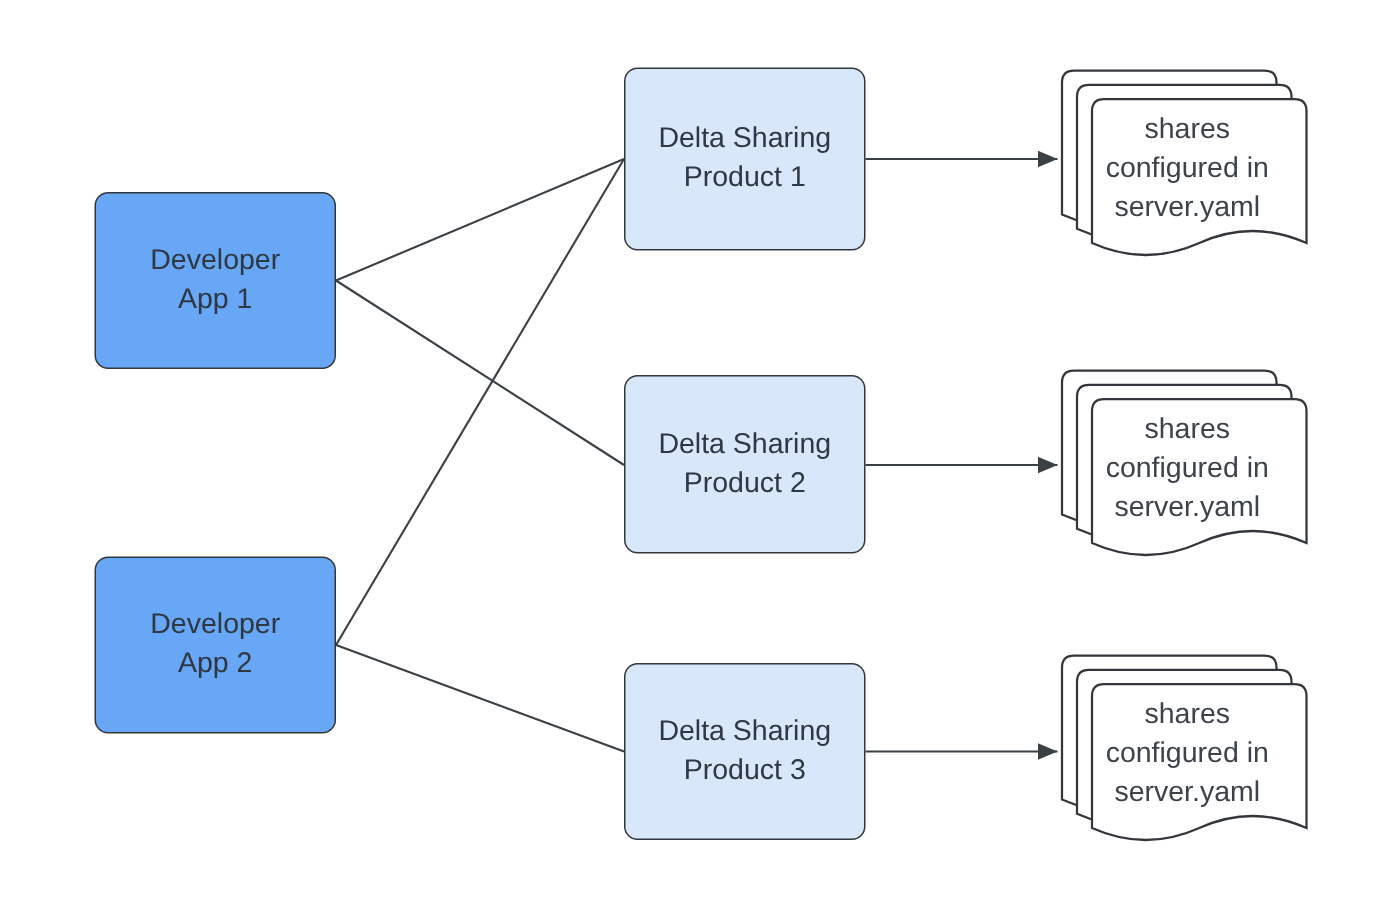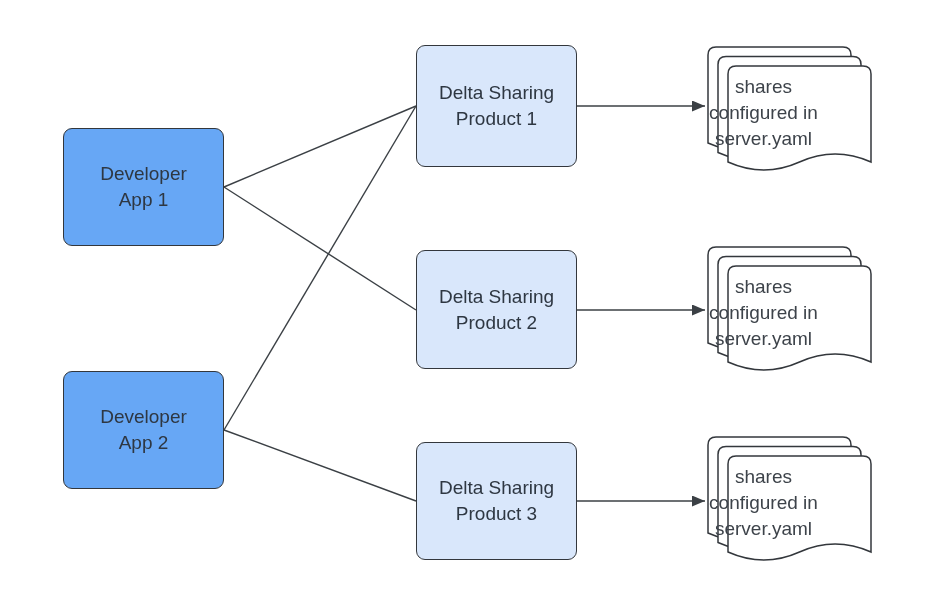--- a/index.html
+++ b/index.html
@@ -33,21 +33,21 @@
   #product1{left:416px;top:45px;width:161px;height:122px;}
   #product2{left:416px;top:250px;width:161px;height:119px;}
   #product3{left:416px;top:442px;width:161px;height:118px;}
   .connector{stroke:var(--connector);stroke-width:1.4;fill:none;}
   .arrowhead{fill:var(--connector);}
   .doc-page{fill:var(--doc-fill);stroke:var(--node-border);stroke-width:1.5;}
   .doc-label{
     position:absolute;box-sizing:border-box;
     display:flex;align-items:center;justify-content:center;
     text-align:center;white-space:pre-line;
-    width:143px;height:84px;left:692px;
+    width:143px;height:84px;left:720px;
     font-size:19px;line-height:26px;color:var(--doc-text);
   }
   #doclabel1{top:71px;}
   #doclabel2{top:271px;}
   #doclabel3{top:461px;}
 </style>
 </head>
 <body>
 
 <div class="canvas">

